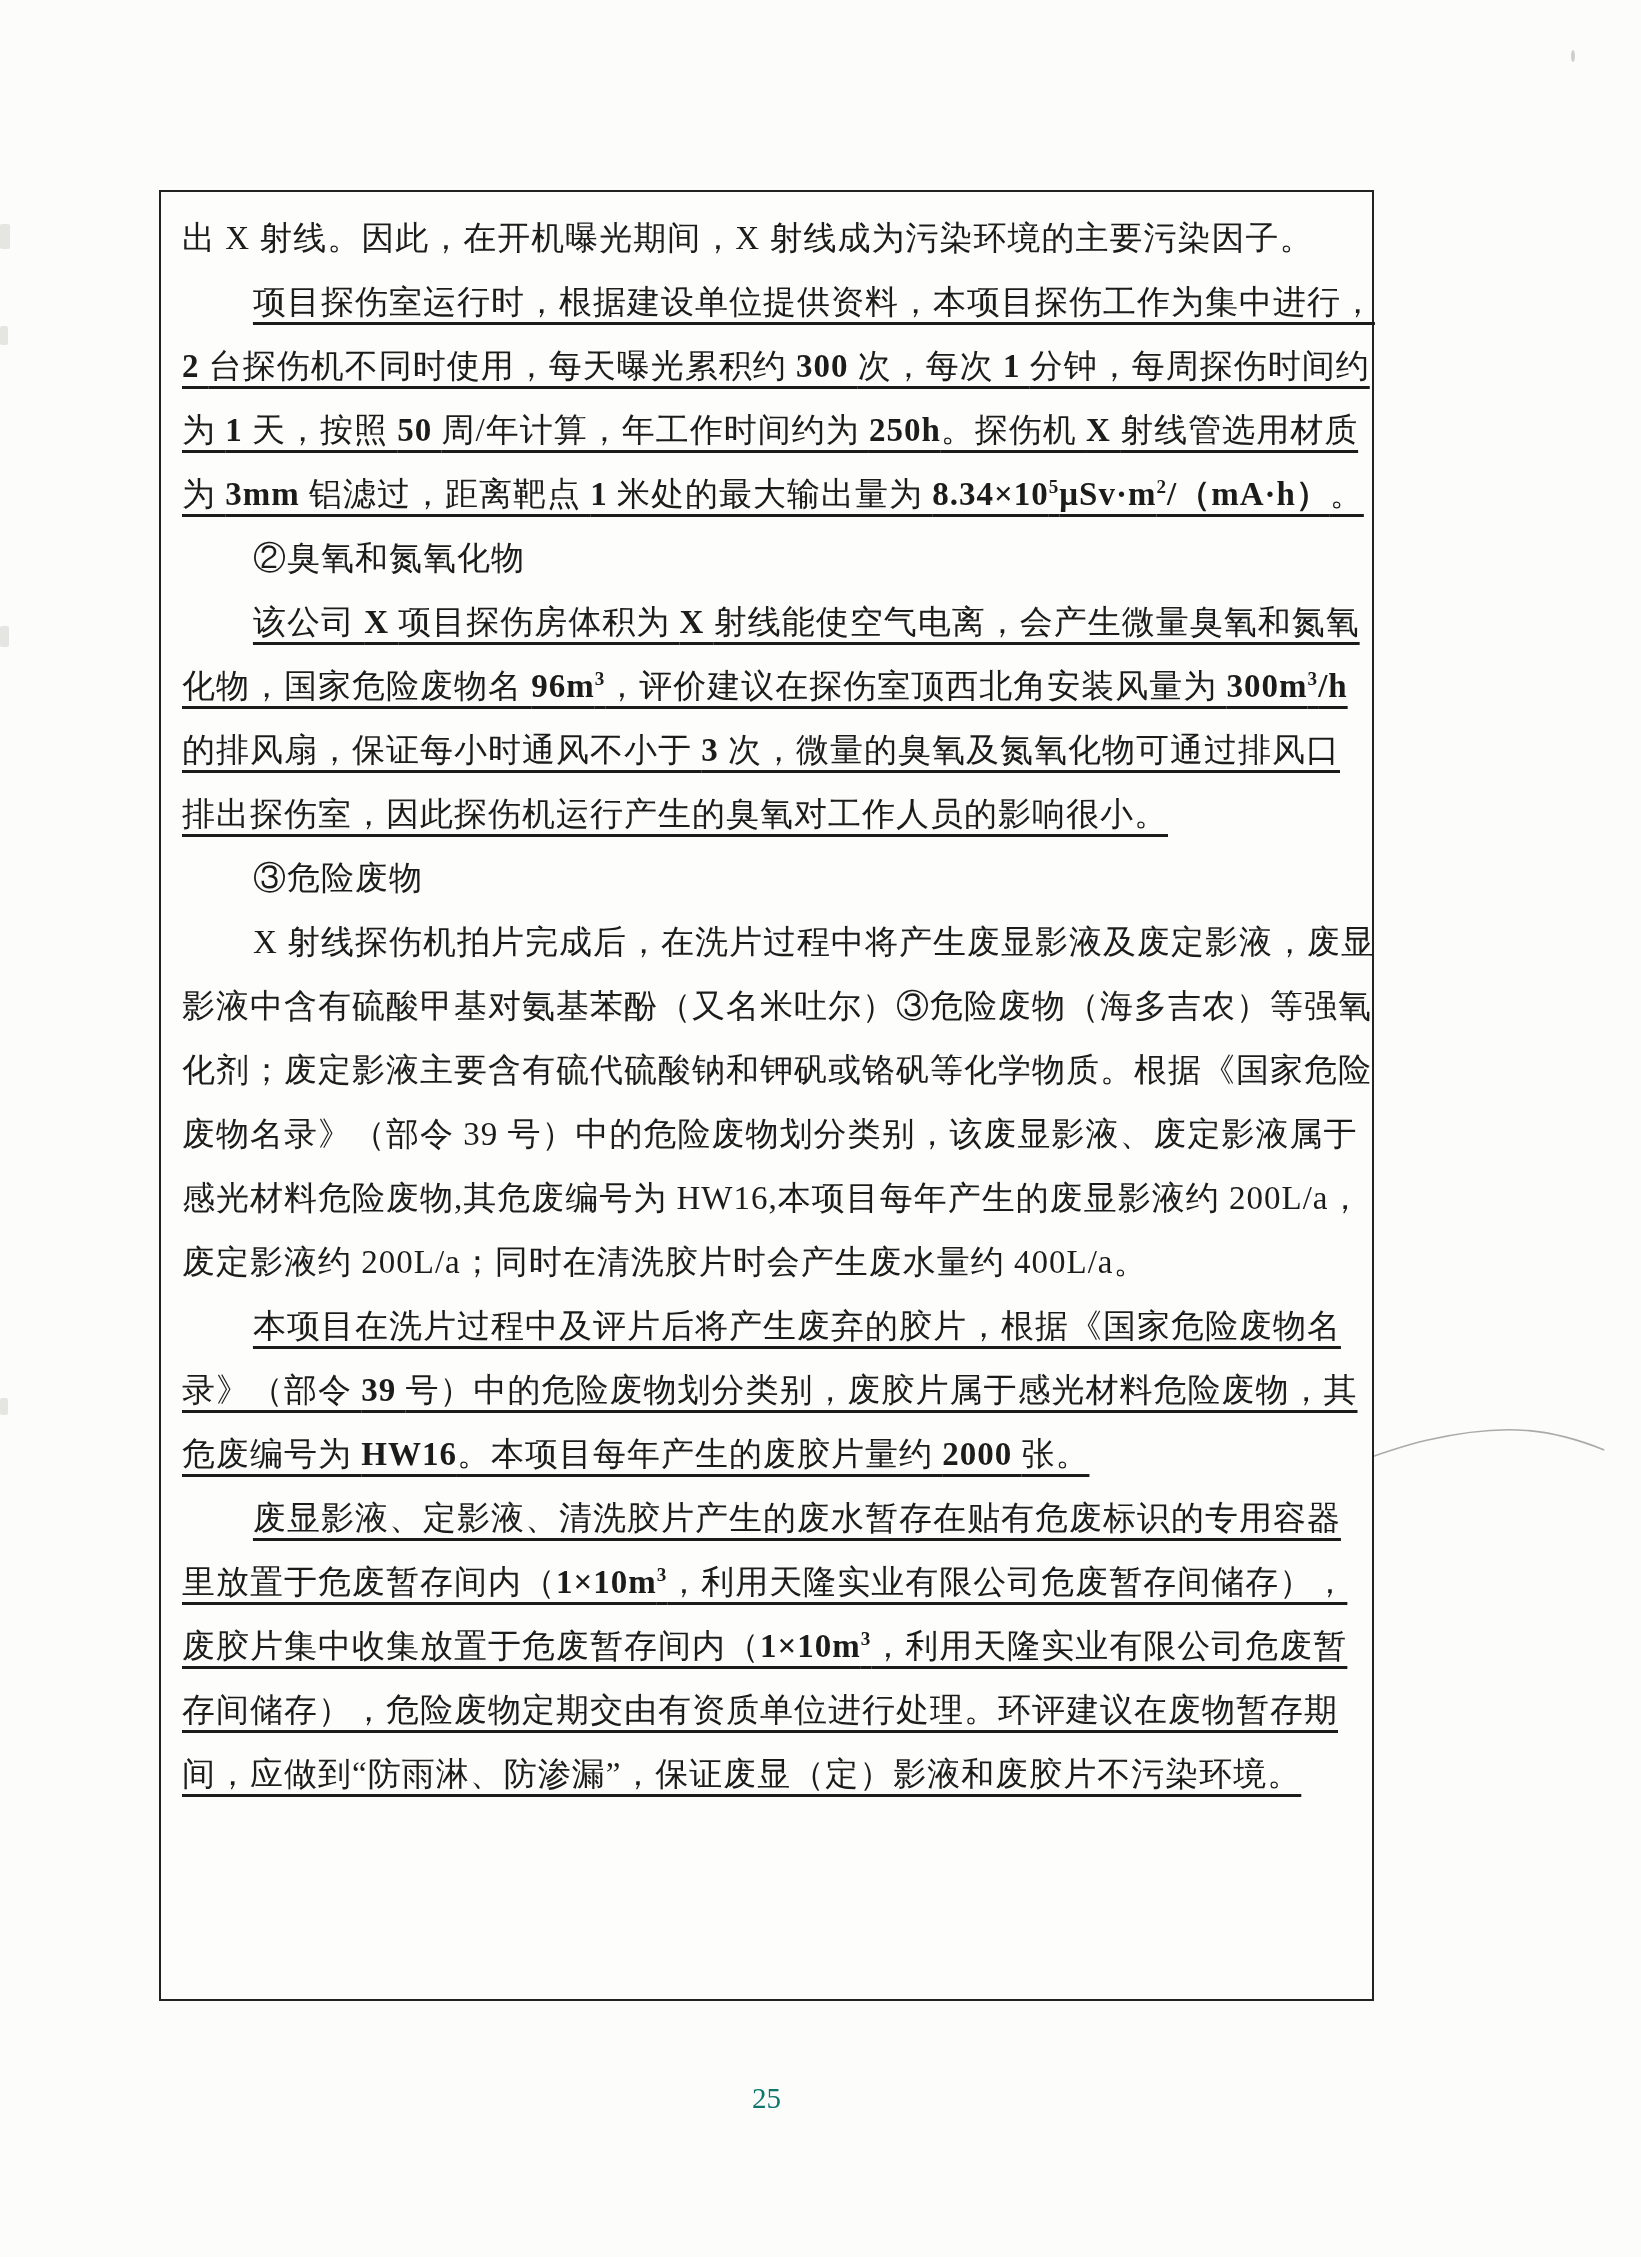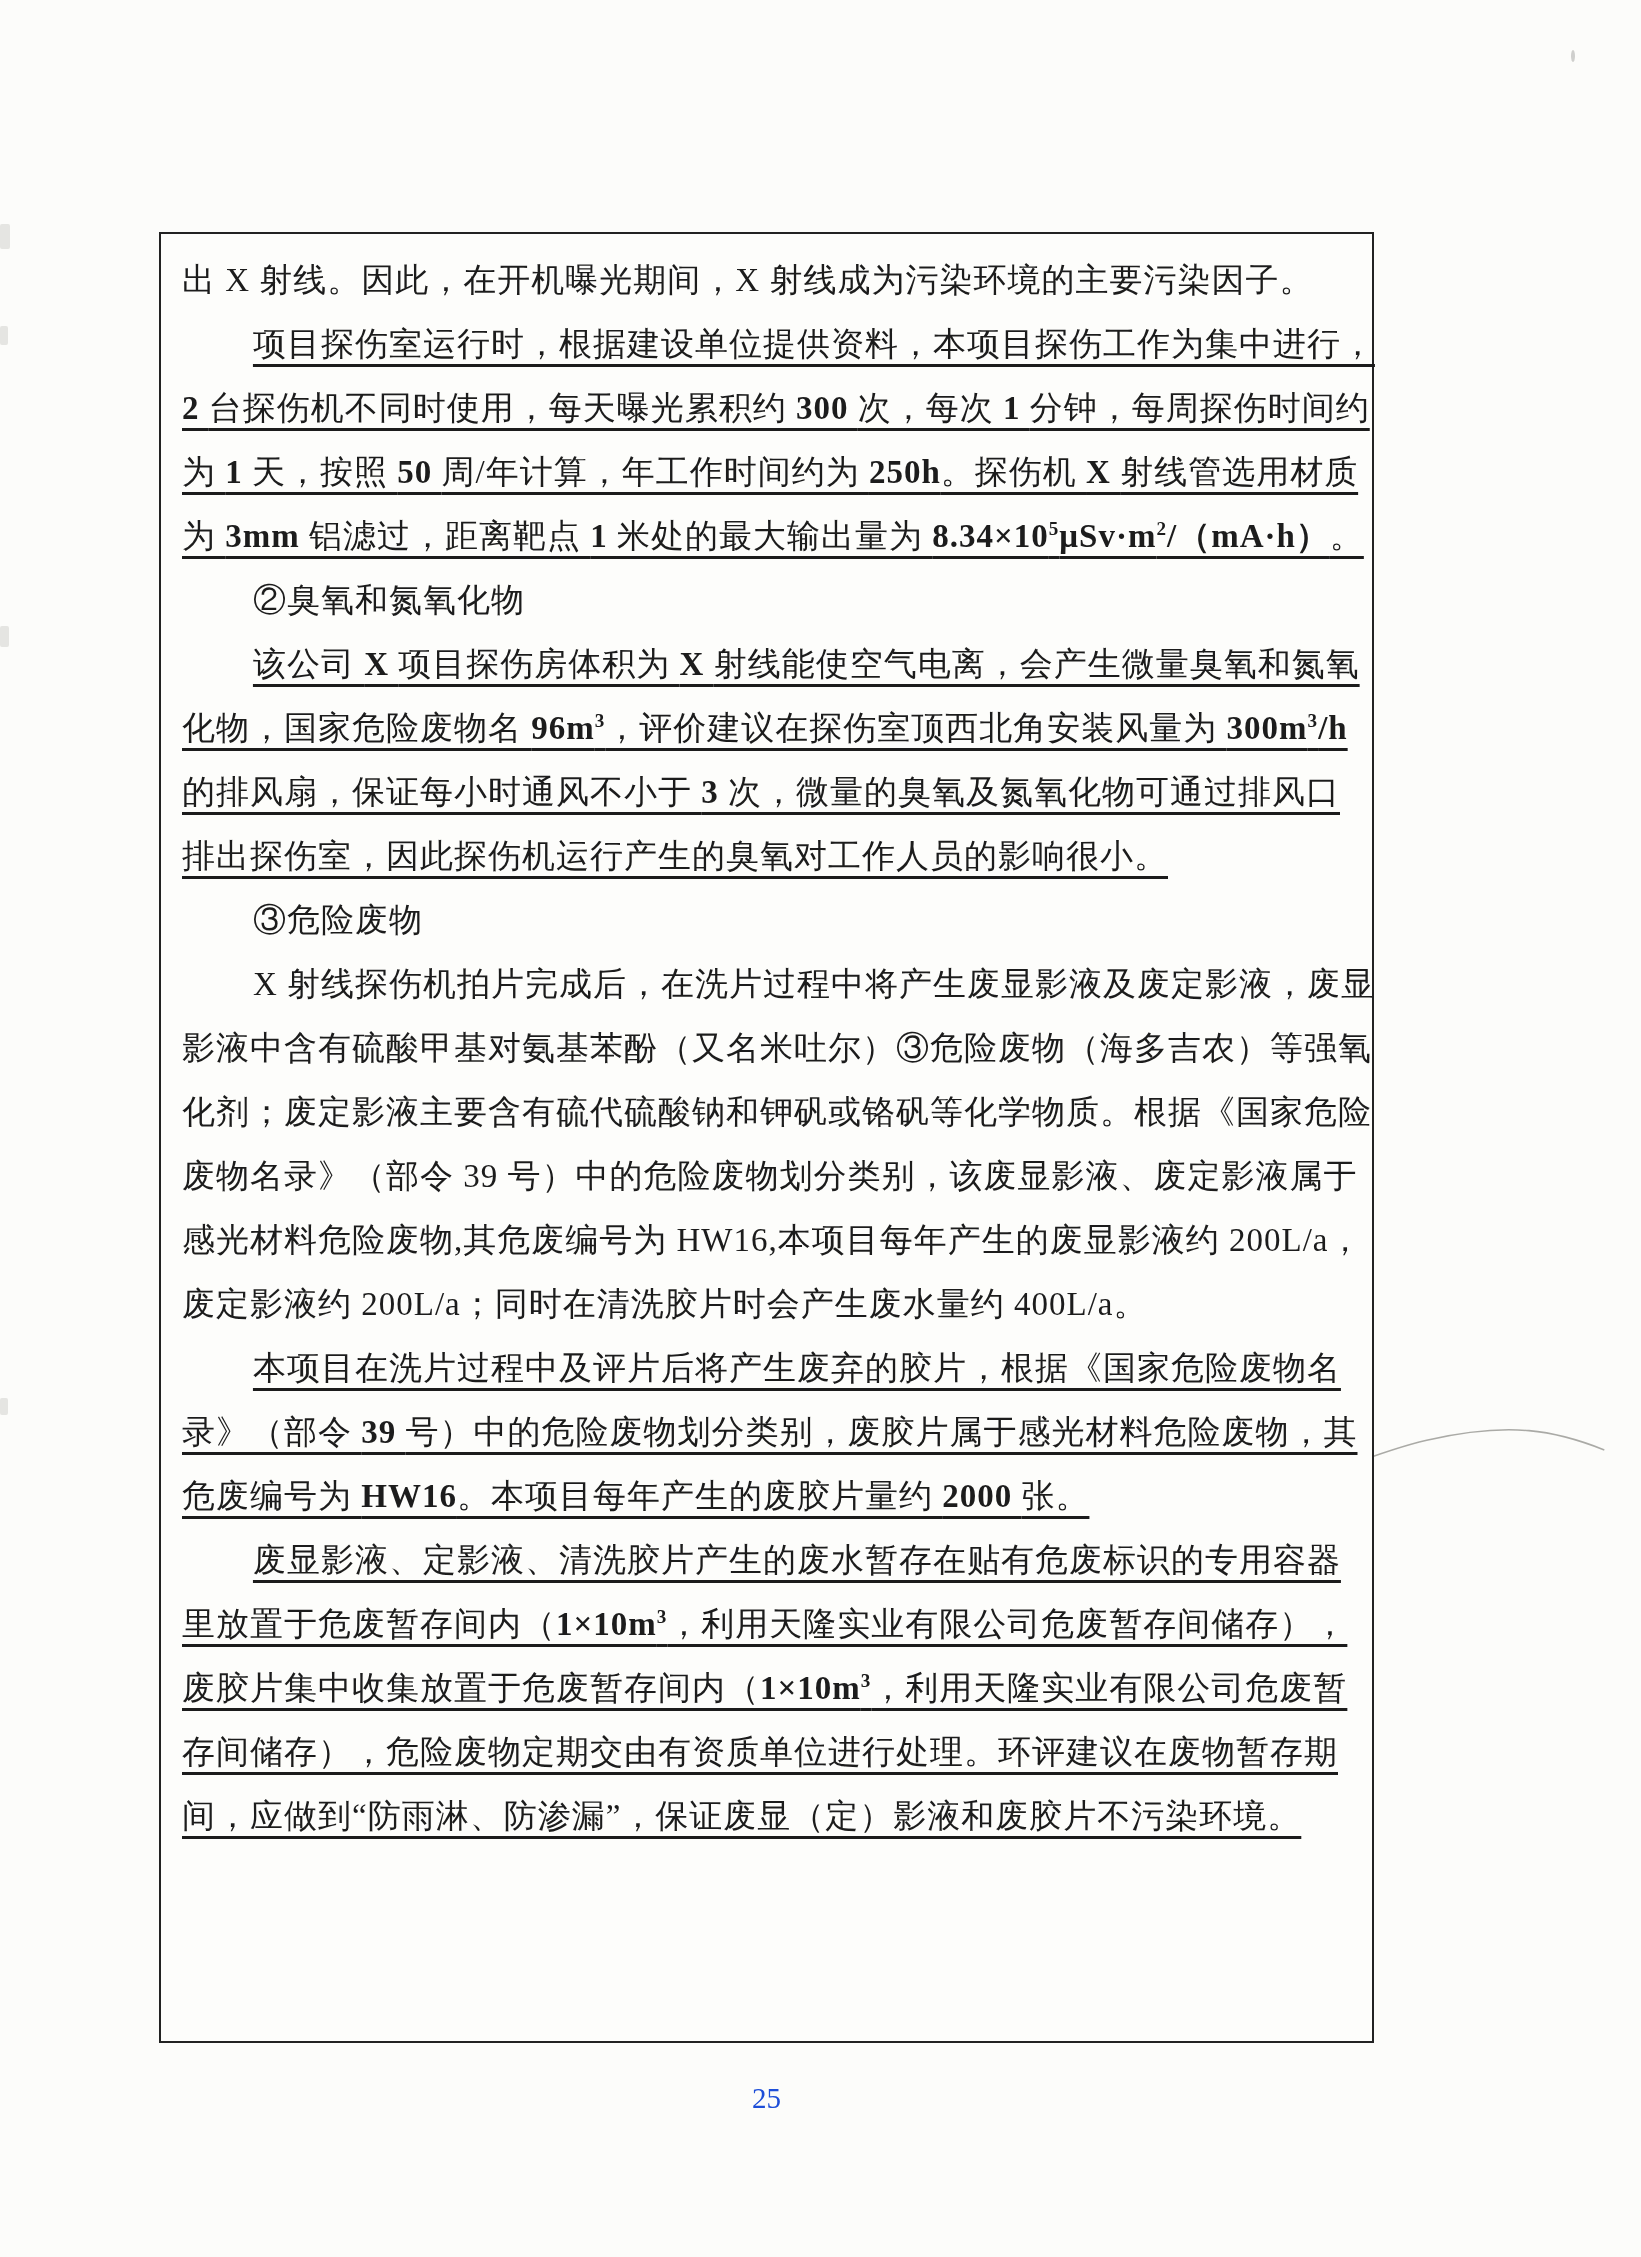--- a/index.html
+++ b/index.html
@@ -13,21 +13,20 @@
   }
   .scan-speck{position:absolute;background:#9a9a96;border-radius:50%;opacity:.45;}
   .edge-smudge{position:absolute;left:0;background:#b9b9b4;opacity:.35;border-radius:1.9px;}
   .content-box{
     position:absolute;
     left:159px;top:190px;
     width:1215px;height:1811px;
     border:2.9px solid #222;
     box-sizing:border-box;
     background:#fdfdfb;
-    margin-top:42px;
   }
   .doc-body{
     position:absolute;
     left:21px;top:13.5px;
     width:1176px;
   }
   .line{
     font-size:33px;
     line-height:64px;
     height:64px;
@@ -42,21 +41,21 @@
     text-decoration-color:#1c1c1c;
   }
   .b{font-weight:bold;}
   sup{font-size:.58em;line-height:0;}
   .footer{
     position:absolute;
     left:159px;top:2082px;
     width:1215px;
     text-align:center;
     font-size:29px;
-    color:#1d4ed8;
+    color:#0f766e;
   }
   .artifact-svg{position:absolute;left:0;top:0;pointer-events:none;}
 </style>
 </head>
 <body>
 
 <div class="scan-speck" style="left:1571px;top:50px;width:3.9px;height:11.6px;"></div>
 <div class="edge-smudge" style="top:224px;width:9.7px;height:25px;"></div>
 <div class="edge-smudge" style="top:326px;width:7.7px;height:19.3px;"></div>
 <div class="edge-smudge" style="top:626px;width:8.7px;height:21px;"></div>

